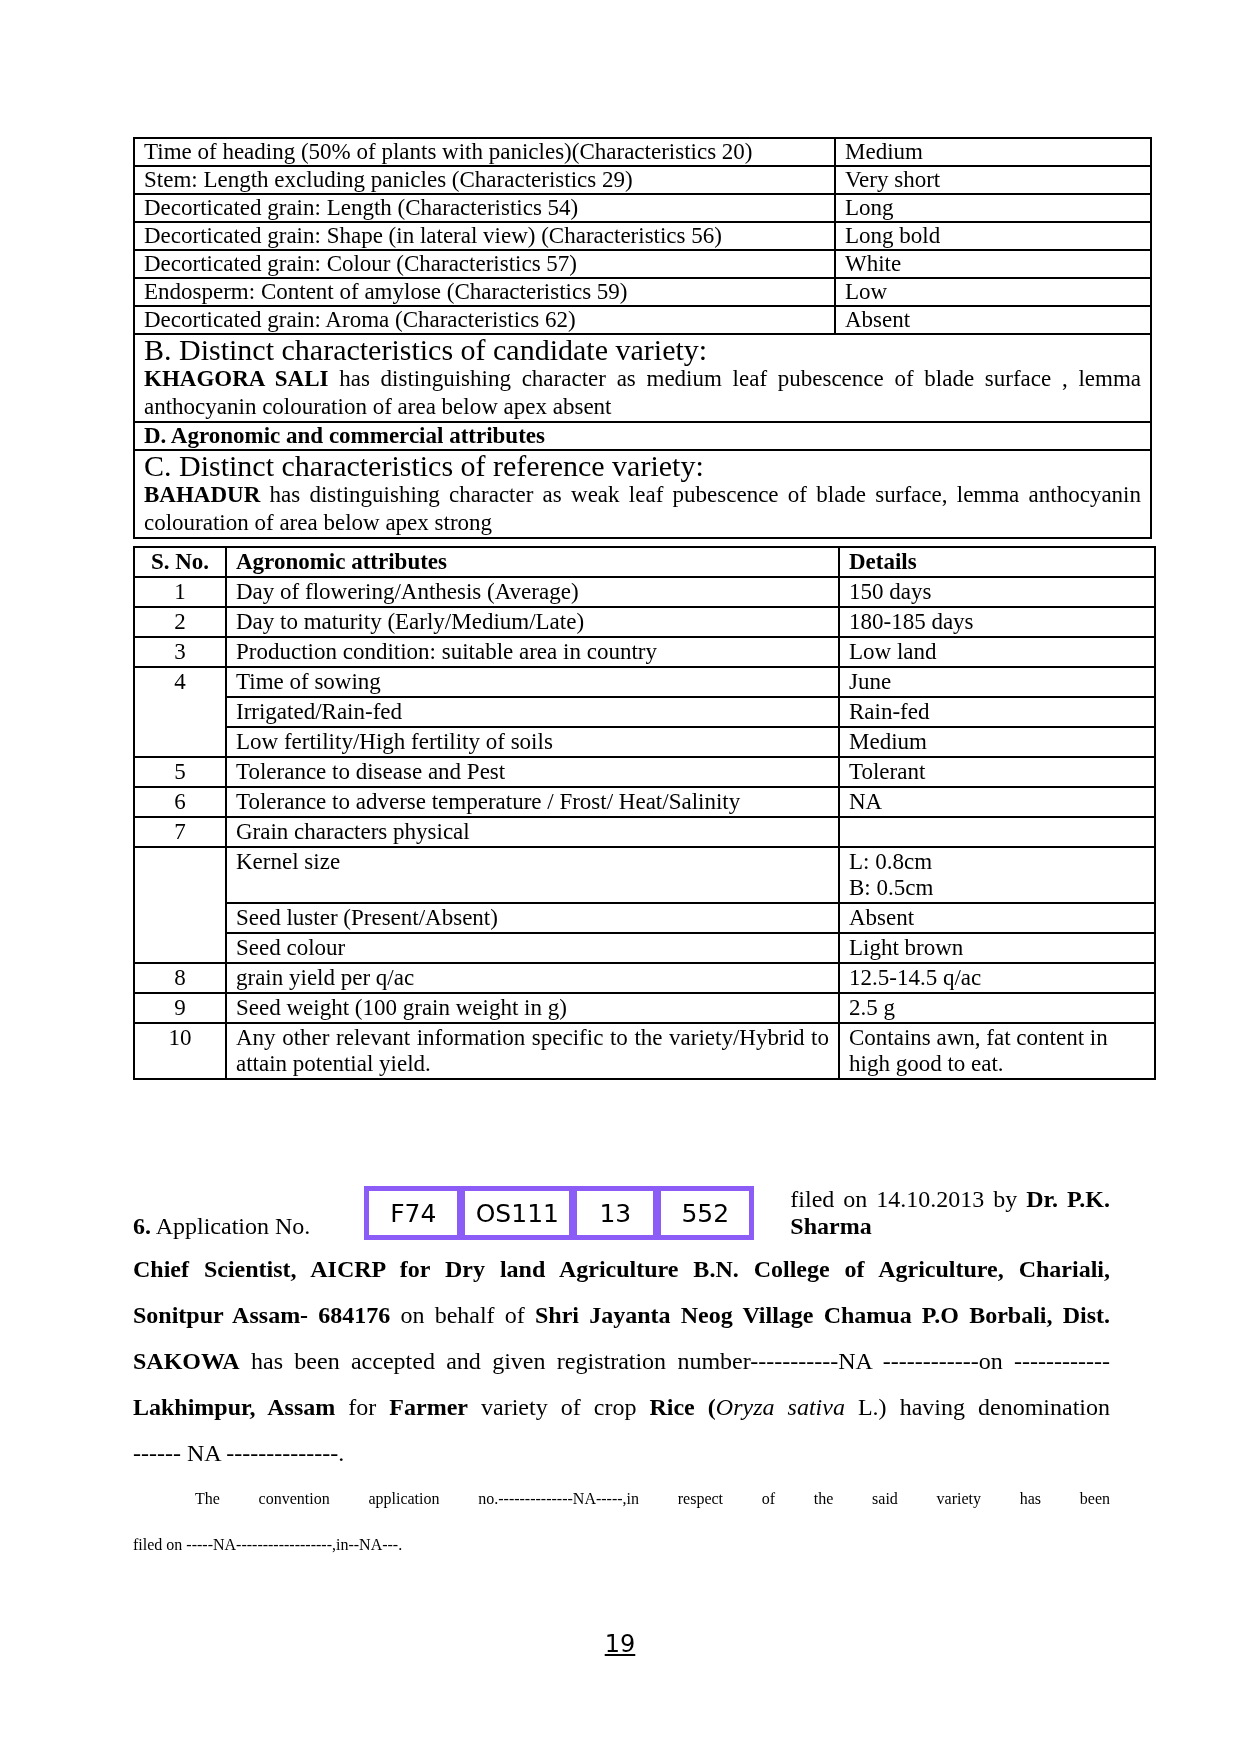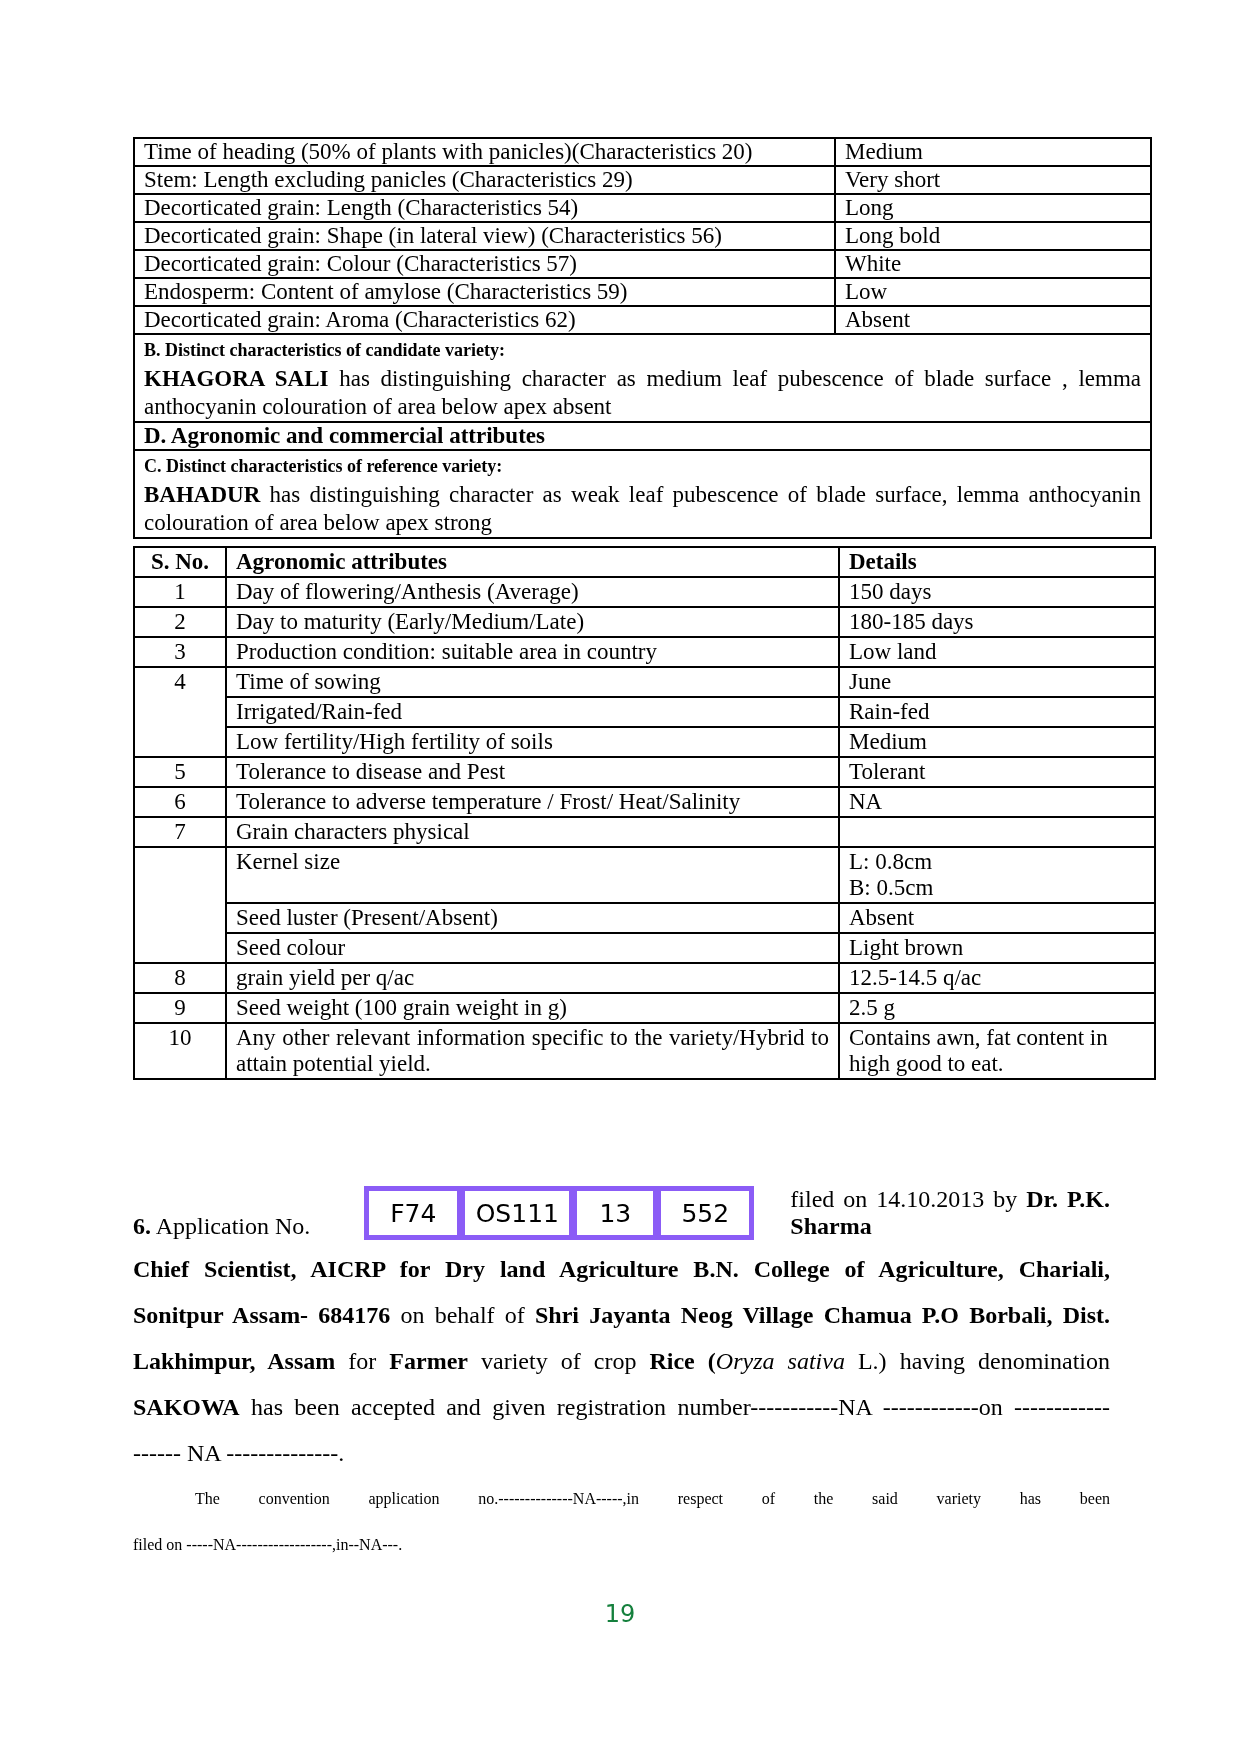--- a/index.html
+++ b/index.html
@@ -13,21 +13,21 @@
   table{border-collapse:collapse;width:977px;table-layout:fixed;}
   td,th{border:2px solid #000;vertical-align:top;}
 
   
   .t1 td{font-size:23px;line-height:26px;padding:0 9px;border-radius:14px;}
   .t1 .c-label{width:681px;}
   .t1 .c-value{width:296px;}
 
   
   .sec{padding:2px 9px 4px 9px;}
-  .sec-h{font-weight:bold;font-size:18px;line-height:30px;}
+  .sec-h{font-weight:normal;font-size:30px;line-height:30px;}
   .sec-b{font-size:23px;line-height:28px;text-align:justify;}
   .d-head{font-weight:bold;font-size:23px;line-height:30px;padding:4px 9px 16px 9px;}
 
   
   .t2{margin-top:7px;}
   .t2 td,.t2 th{font-size:23px;line-height:26px;padding:1px 9px;}
   .t2 th{text-align:left;}
   .t2 .sno{width:86px;text-align:center;padding:1px 2px;margin-top:36px;}
   .t2 .attr{width:593px;}
   .t2 .det{width:296px;}
@@ -47,23 +47,23 @@
   .boxes{display:flex;margin-left:24px;}
   .appbox{
     border:5px solid #8b5cf6;height:44px;margin-left:-2px;
     display:flex;align-items:center;justify-content:center;
     font-family:"DejaVu Sans","Liberation Sans",sans-serif;font-size:25px;
   }
   .bw1{width:88px;} .bw2{width:104px;} .bw3{width:76px;} .bw4{width:88px;}
   .l1-right{flex:1;margin-left:4px;text-align:justify;text-align-last:justify;}
 
   .page-num{
-    text-align:center;margin-top:32px;
+    text-align:center;margin-top:62px;
     font-family:"DejaVu Sans","Liberation Sans",sans-serif;
-    font-size:24px;color:#15803d;
+    font-size:24px;color:#000000;text-decoration:underline;
   }
 </style>
 </head>
 <body>
 
 <div class="content">
 
   <table class="t1">
     <tbody>
       <tr>
@@ -203,22 +203,22 @@
       <span class="boxes">
         <span class="appbox bw1">F74</span>
         <span class="appbox bw2">OS111</span>
         <span class="appbox bw3">13</span>
         <span class="appbox bw4">552</span>
       </span>
       <span class="l1-right"><span>filed on 14.10.2013 by </span><span class="b">Dr. P.K. Sharma</span></span>
     </div>
     <div class="jline"><span class="b">Chief Scientist, AICRP for Dry land Agriculture B.N. College of Agriculture, Chariali,</span></div>
     <div class="jline"><span class="b">Sonitpur Assam- 684176</span><span> on behalf of </span><span class="b">Shri Jayanta Neog Village Chamua P.O Borbali, Dist.</span></div>
+    <div class="jline"><span class="b">SAKOWA</span><span> has been accepted and given registration number-----------NA ------------on ------------</span></div>
     <div class="jline"><span class="b">Lakhimpur, Assam</span><span> for </span><span class="b">Farmer</span><span> variety of crop </span><span class="b">Rice (</span><span class="i">Oryza sativa</span><span> L.) having denomination</span></div>
-    <div class="jline"><span class="b">SAKOWA</span><span> has been accepted and given registration number-----------NA ------------on ------------</span></div>
     <div class="pline">------ NA --------------.</div>
   </div>
 
   <div>
     <div class="jline indent">The convention application no.--------------NA-----,in respect of the said variety has been</div>
     <div class="pline">filed on -----NA------------------,in--NA---.</div>
   </div>
 
 </div>
 

